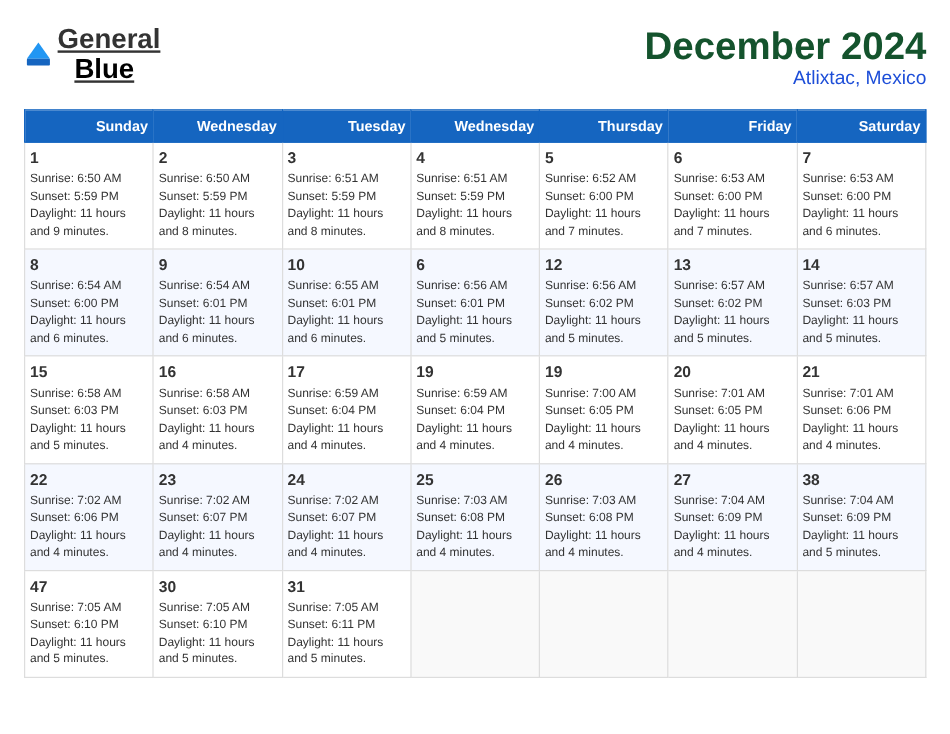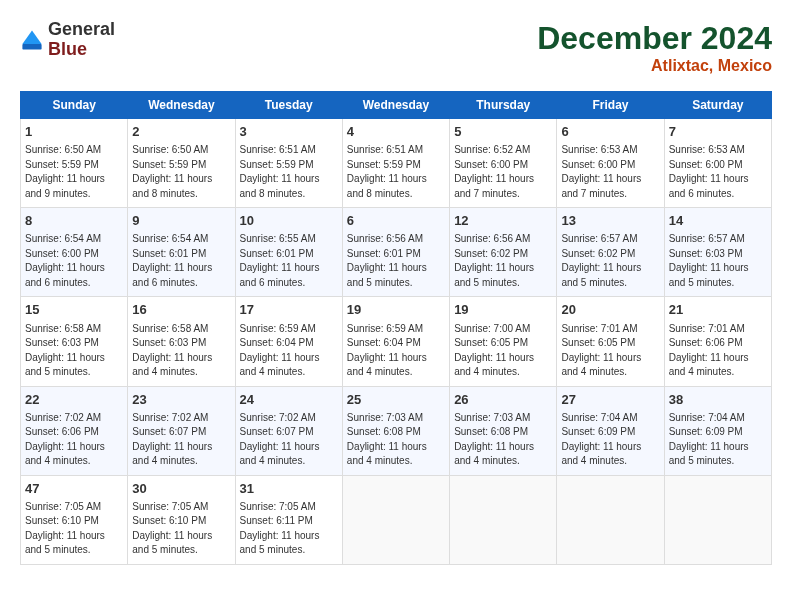--- a/index.html
+++ b/index.html
@@ -15,54 +15,54 @@
       justify-content: space-between;
       align-items: flex-start;
       margin-bottom: 16px;
     }
     .logo {
       display: flex;
       align-items: center;
       gap: 4px;
     }
     .logo-text {
-      font-size: 18px;
+      font-size: 23px;
       font-weight: bold;
       color: #333;
       line-height: 1.1;
+      text-decoration: underline;
     }
     .logo-icon {
       width: 24px;
       height: 24px;
     }
     .title-block {
       text-align: right;
     }
     .month-title {
       font-size: 32px;
       font-weight: bold;
       color: #14532d;
     }
     .location {
       font-size: 16px;
-      color: #c2410c;
-      font-weight: bold;
+      color: #1d4ed8;
     }
     .calendar {
       width: 100%;
       border-collapse: collapse;
       font-size: 11px;
     }
     .calendar thead tr {
       background-color: #1565C0;
       color: #fff;
     }
     .calendar thead th {
       padding: 6px 4px;
-      text-align: center;
+      text-align: right;
       font-size: 12px;
       font-weight: bold;
       border: 1px solid #1565C0;
     }
     .calendar tbody tr {
       border-bottom: 1px solid #ccc;
     }
     .calendar tbody td {
       vertical-align: top;
       padding: 4px 4px 6px 4px;
@@ -95,21 +95,21 @@
 <body>
 
 <div class="header">
   <div class="logo">
     <svg class="logo-icon" viewBox="0 0 30 30">
       <polygon points="15,3 27,20 3,20" fill="#2196F3"></polygon>
       <rect x="3" y="20" width="24" height="7" fill="#1565C0" rx="1"></rect>
     </svg>
     <div class="logo-text">
       <div>General</div>
-      <div style="color:#7f1d1d;">Blue</div>
+      <div style="color:#000000;margin-left:14px;">Blue</div>
     </div>
   </div>
   <div class="title-block">
     <div class="month-title">December 2024</div>
     <div class="location">Atlixtac, Mexico</div>
   </div>
 </div>
 
 <table class="calendar">
   <thead>

